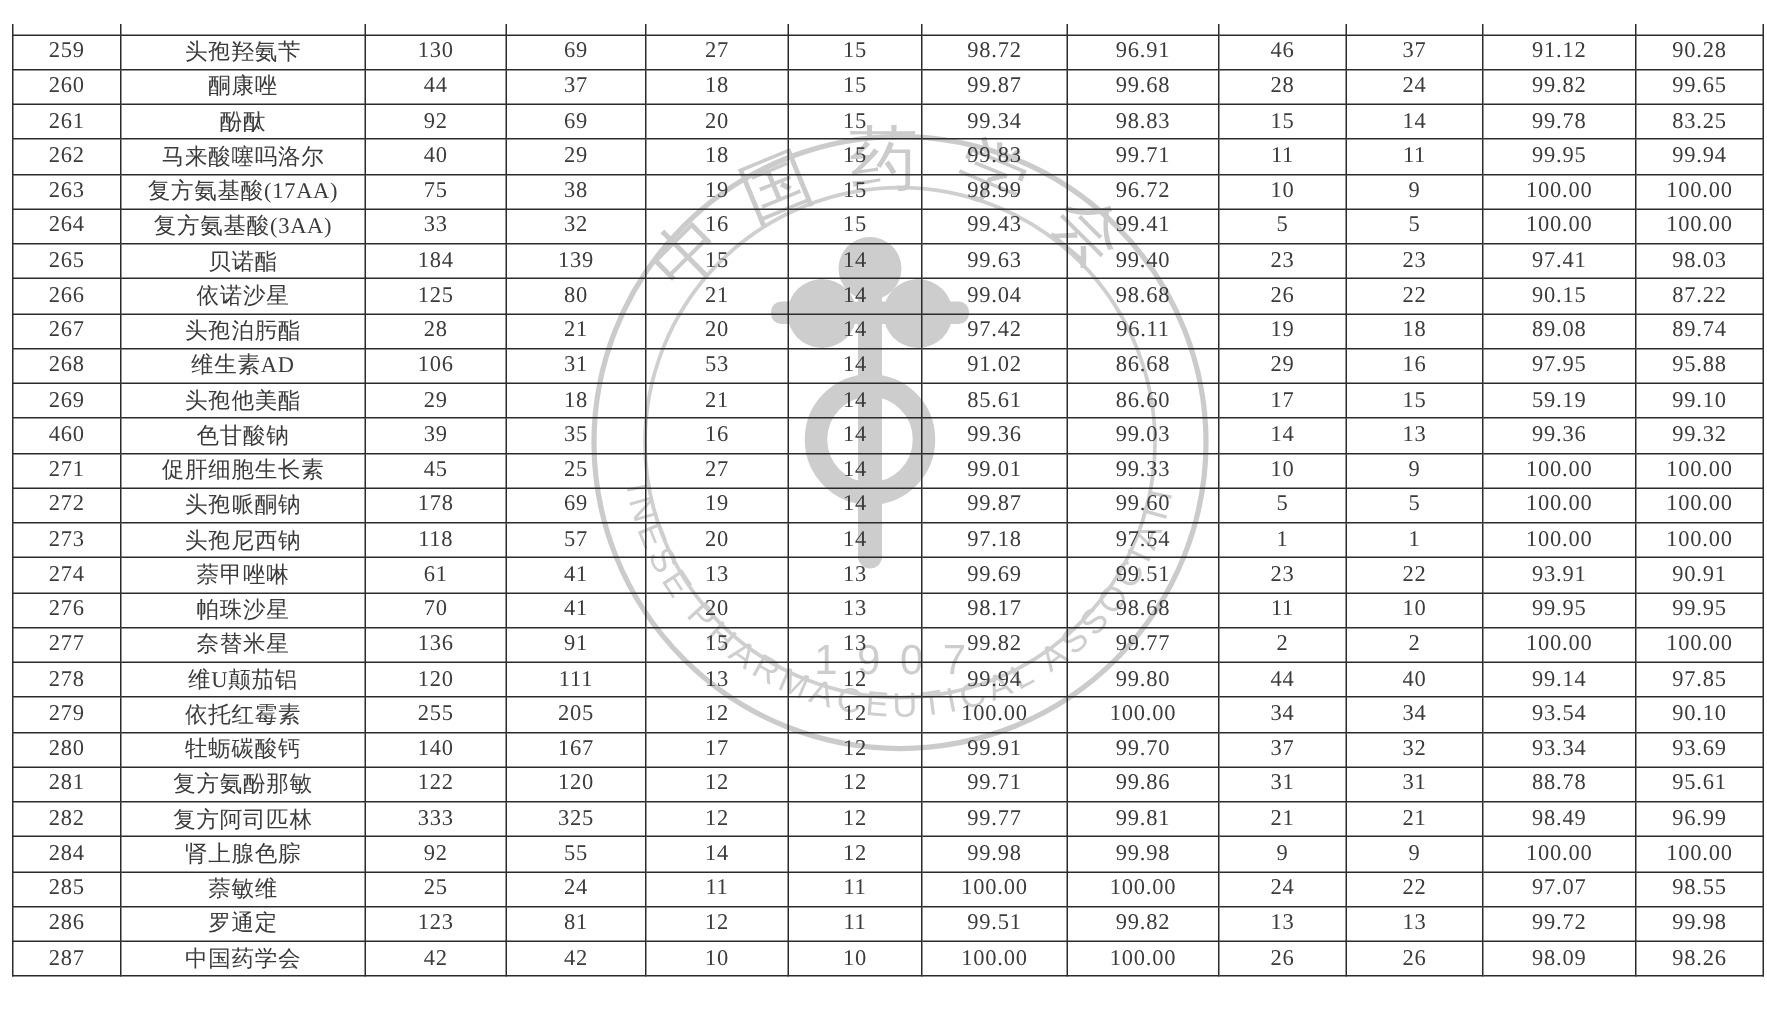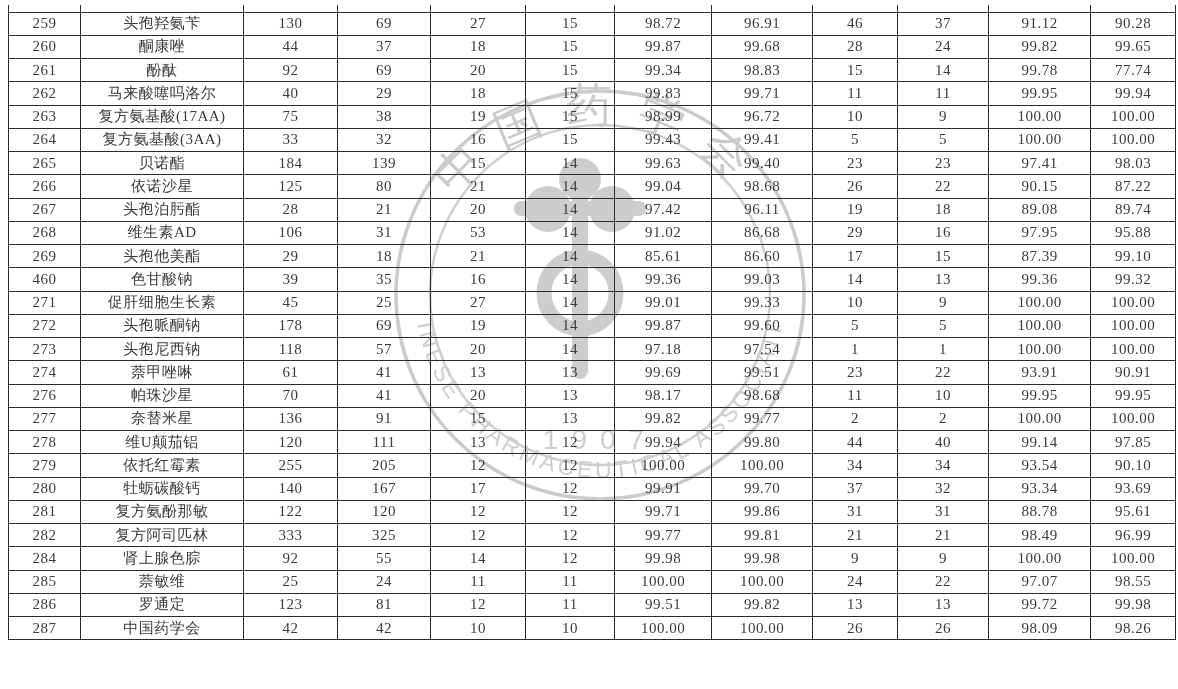--- a/index.html
+++ b/index.html
@@ -9,21 +9,21 @@
   .page{position:relative;width:1178px;height:689px;background:#fff;}
 
   
   .watermark{
     position:absolute;left:388px;top:83px;width:424px;height:424px;
     z-index:0;pointer-events:none;opacity:.92;
   }
 
   
   table.drug{
-    position:absolute;left:8px;top:5px;z-index:1;
+    position:absolute;left:8px;top:16px;z-index:1;
     border-collapse:collapse;table-layout:fixed;width:1167px;
     background:transparent;
   }
   table.drug td{
     border:1.6px solid #2b2b2b;
     font-size:15px;color:#3b3b3b;
     vertical-align:middle;overflow:hidden;white-space:nowrap;
     background:transparent;
     padding:0 2px;
   }
@@ -129,21 +129,21 @@
           <td class="name">酚酞</td>
           <td class="num">92</td>
           <td class="num">69</td>
           <td class="num">20</td>
           <td class="num">15</td>
           <td class="num">99.34</td>
           <td class="num">98.83</td>
           <td class="num">15</td>
           <td class="num">14</td>
           <td class="num">99.78</td>
-          <td class="num">77.74</td>
+          <td class="num">83.25</td>
         </tr>
         <tr>
           <td class="num">262</td>
           <td class="name">马来酸噻吗洛尔</td>
           <td class="num">40</td>
           <td class="num">29</td>
           <td class="num">18</td>
           <td class="num">15</td>
           <td class="num">99.83</td>
           <td class="num">99.71</td>
@@ -240,21 +240,21 @@
           <td class="num">269</td>
           <td class="name">头孢他美酯</td>
           <td class="num">29</td>
           <td class="num">18</td>
           <td class="num">21</td>
           <td class="num">14</td>
           <td class="num">85.61</td>
           <td class="num">86.60</td>
           <td class="num">17</td>
           <td class="num">15</td>
-          <td class="num">87.39</td>
+          <td class="num">59.19</td>
           <td class="num">99.10</td>
         </tr>
         <tr>
           <td class="num">460</td>
           <td class="name">色甘酸钠</td>
           <td class="num">39</td>
           <td class="num">35</td>
           <td class="num">16</td>
           <td class="num">14</td>
           <td class="num">99.36</td>

